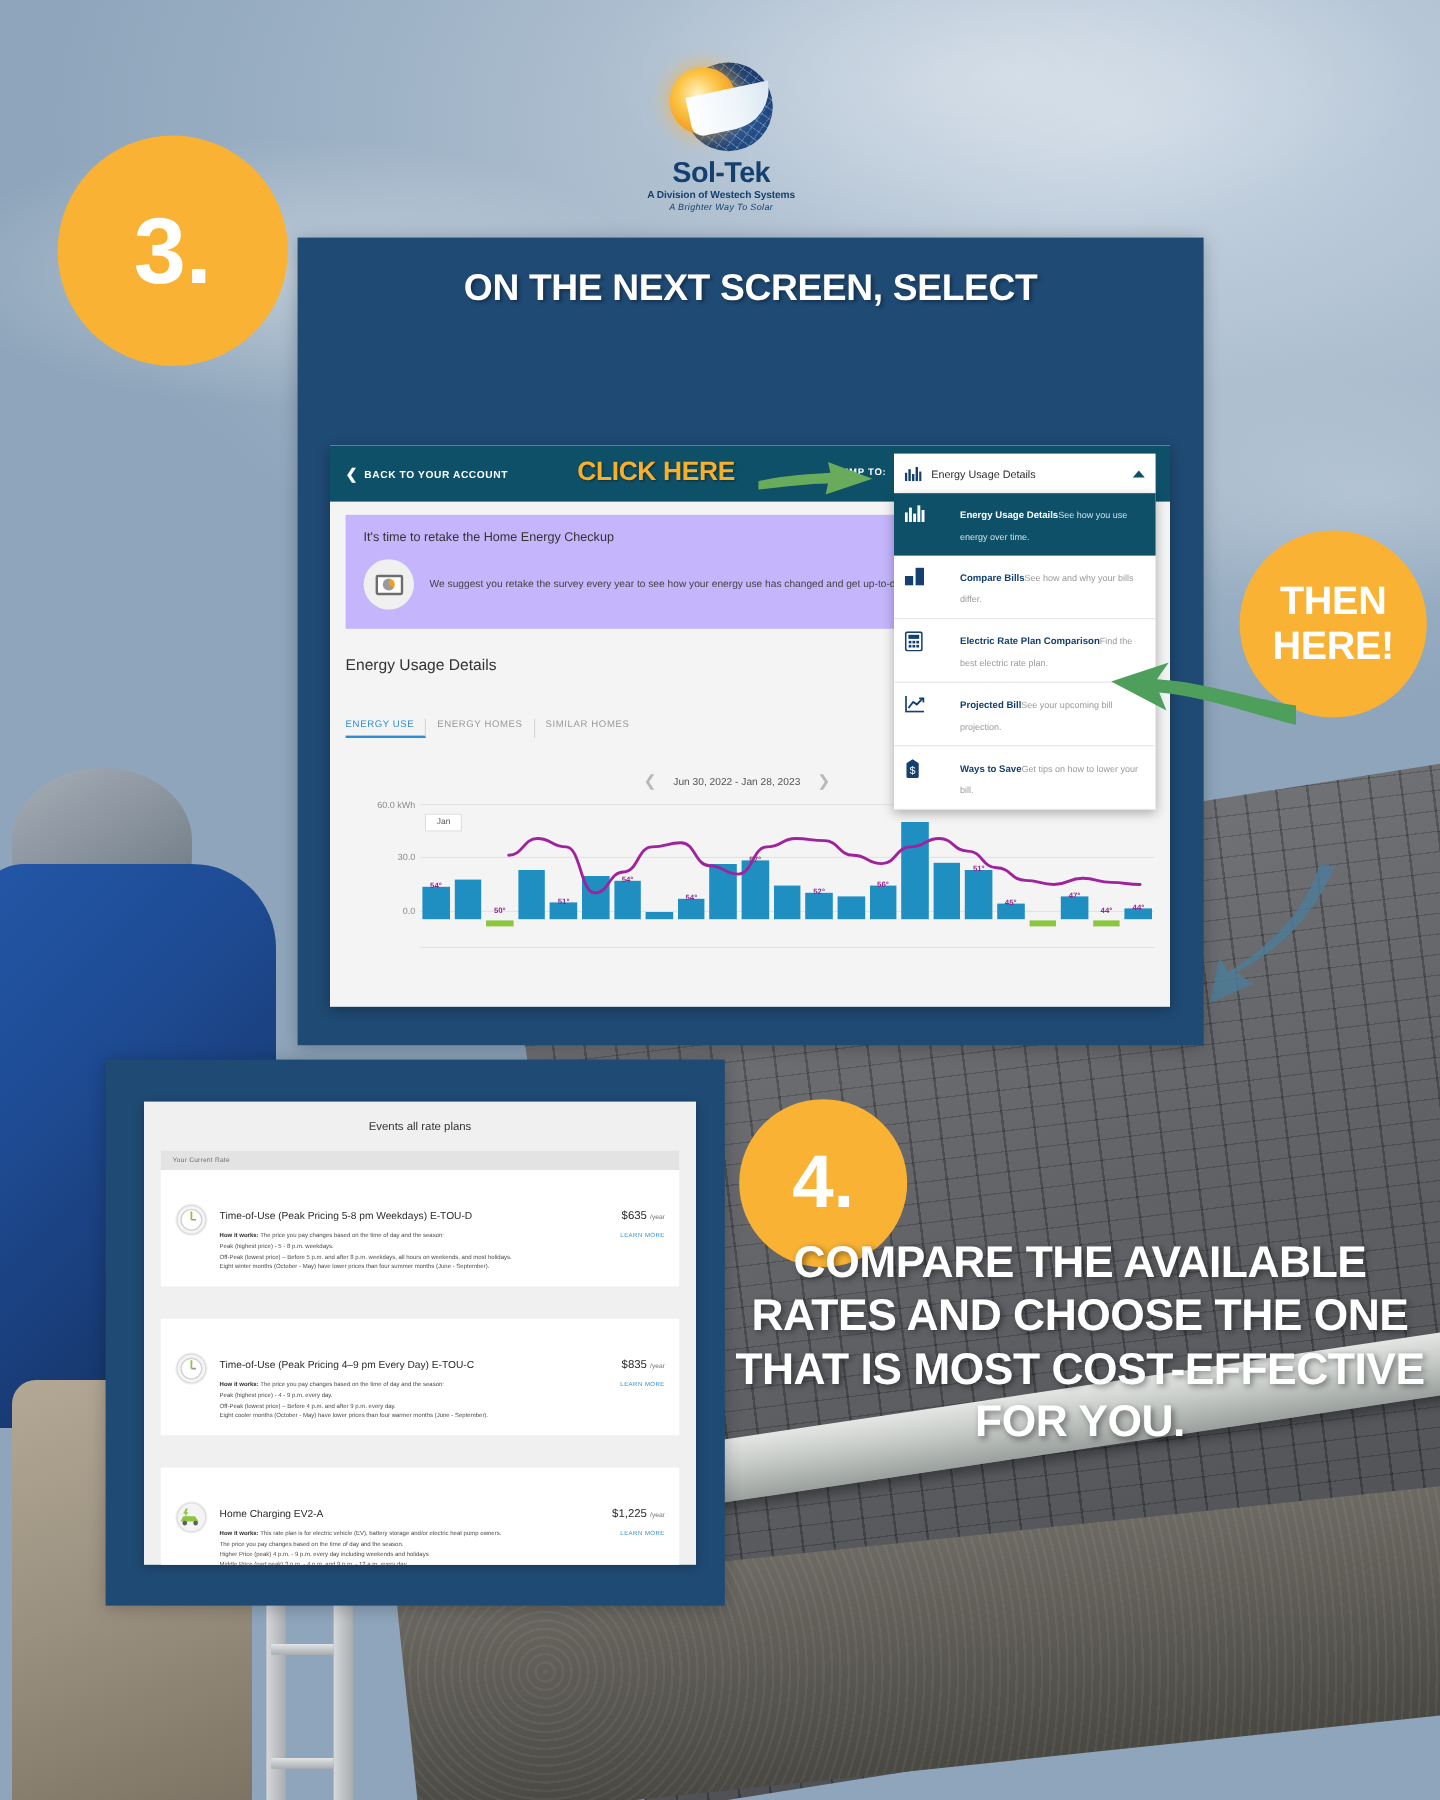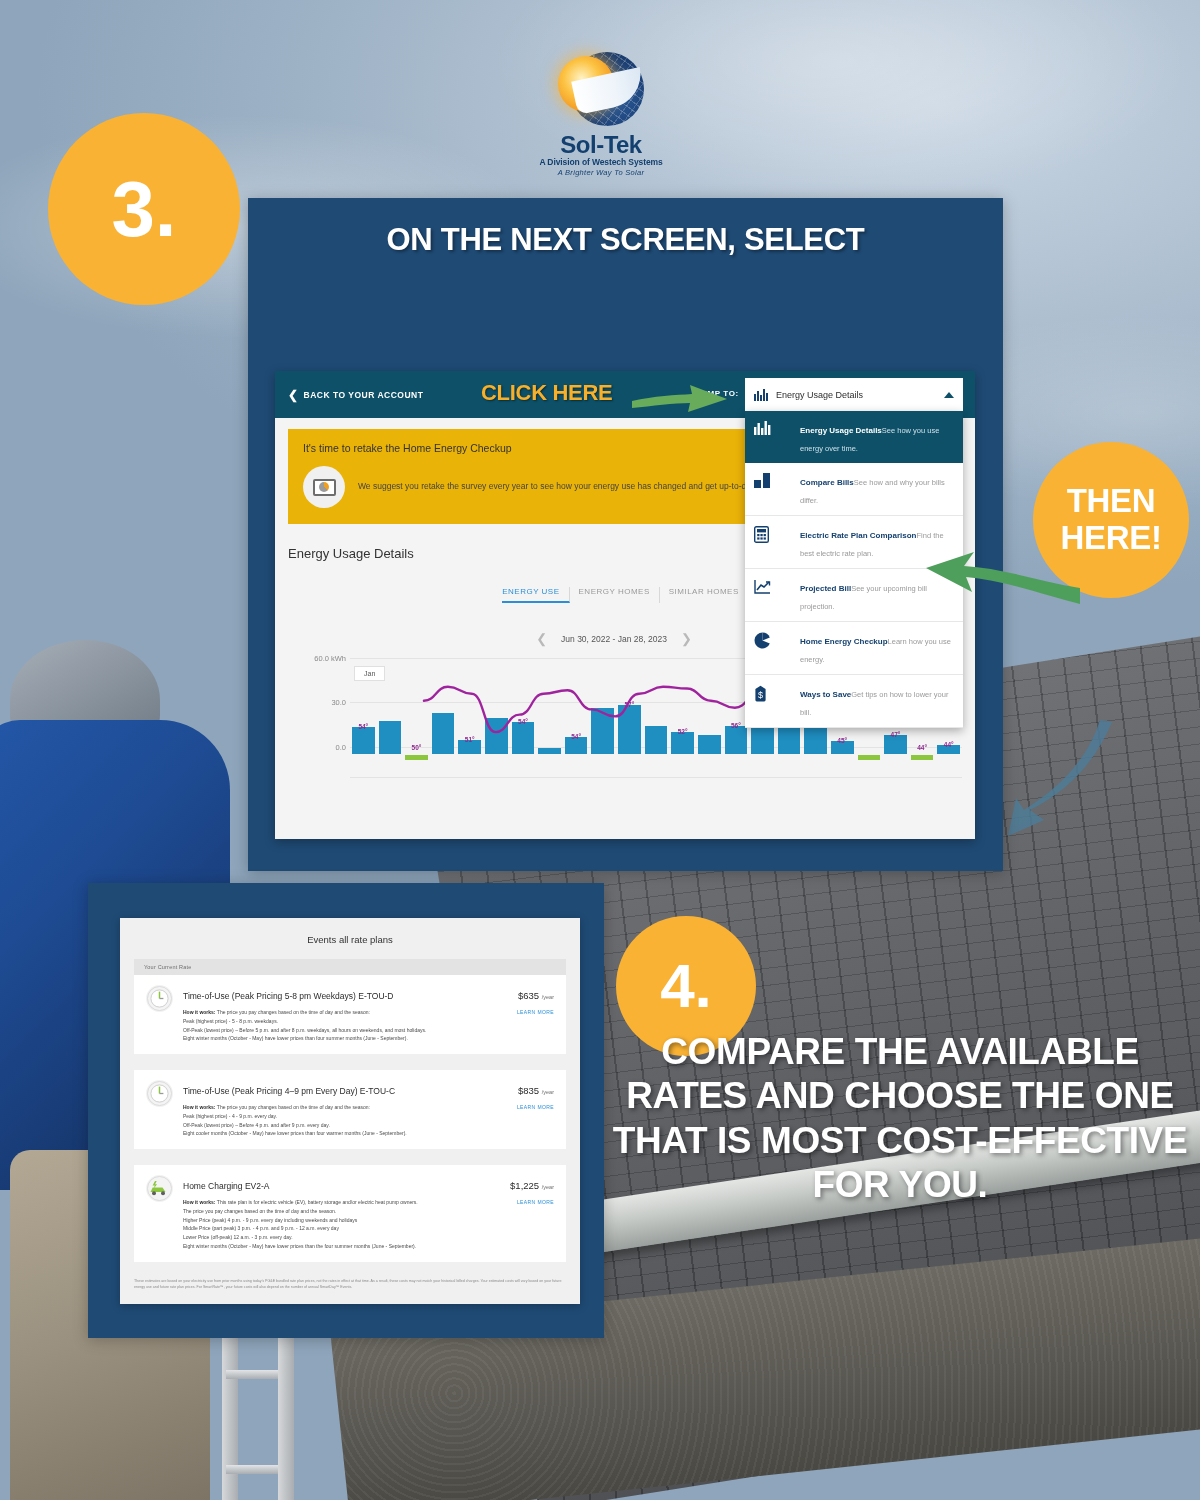--- a/index.html
+++ b/index.html
@@ -149,34 +149,34 @@
   .dd-item{ display:flex; gap:9px; padding:8px 9px; border-bottom:1px solid #e7e7e7; align-items:flex-start;}
   .dd-item.sel{ background:#0d5068; border-bottom:none;}
   .dd-ico{ width:17px; height:17px; flex:0 0 17px; margin-top:2px; position:relative;}
   .dd-txt{ flex:1;margin-left:20px; }
   .dd-title{ font-size:8px; font-weight:700; color:#14406f; line-height:1.25;}
   .dd-desc{ font-size:7.5px; color:#9a9a9a; line-height:1.3; margin-top:1px;}
   .dd-item.sel .dd-title{ color:#fff;}
   .dd-item.sel .dd-desc{ color:#cfe0e9;}
 
   .app-body{ padding:0; }
-  .card-white{ background:#eab308; margin:11px 13px 0; padding:13px 15px 16px; }
+  .card-white{ background:#c4b5fd; margin:11px 13px 0; padding:13px 15px 16px; }
   .card-title{ font-size:10.5px; color:#333; font-weight:400;}
   .card-row{ display:flex; gap:13px; align-items:center; margin-top:12px;}
   .laptop{
     width:42px;height:42px;border-radius:50%; background:#f0f0f0; flex:0 0 42px;
     display:flex;align-items:center;justify-content:center;
   }
   .laptop-scr{ width:23px;height:17px;border:2px solid #6d6d6d;border-radius:2px; background:#fff; display:flex;align-items:center;justify-content:center;}
   .pie-mini{ width:10px;height:10px;border-radius:50%; background:conic-gradient(#f0a01e 0 35%, #9a9a9a 35% 100%);}
   .card-copy{ font-size:8.5px; color:#444; line-height:1.55;}
 
   .sect{ padding:22px 13px 0; }
   .sect-h{ font-size:13px; color:#333; }
-  .tabs{ display:flex; gap:0; margin-top:26px; font-size:8px; letter-spacing:.5px; color:#9a9a9a;justify-content:center;}
+  .tabs{ display:flex; gap:0; margin-top:38px; font-size:8px; letter-spacing:.5px; color:#9a9a9a;}
   .tab{ padding:0 9px 5px; border-right:1px solid #d8d8d8;}
   .tab:first-child{ padding-left:0; color:#2c8fd6; border-bottom:2px solid #2c8fd6;}
   .tab:last-child{ border-right:none;}
   .view-row{ display:flex; justify-content:flex-end; align-items:center; gap:7px; font-size:9px; color:#555; margin-top:10px; padding-right:46px;}
   .caret-dn{ width:0;height:0;border-left:4px solid transparent;border-right:4px solid transparent;border-top:5px solid #777;}
   .date-row{ display:flex; justify-content:center; align-items:center; gap:14px; font-size:8.5px; color:#555; margin-top:8px; padding-right:22px;}
   .arw{ color:#b9b9b9; font-size:13px;}
 
   
   .chart-wrap{ position:relative; height:120px; margin:12px 0 0 0;}
@@ -199,21 +199,21 @@
   .panel-bottom{
     position:absolute; left:88px; top:883px; width:516px; height:455px; background:#1f4a74; z-index:3;
     box-shadow:0 2px 14px rgba(0,0,0,.25);
   }
   .rate-card{
     position:absolute; left:120px; top:918px; width:460px; height:386px; background:#f0f0f0; z-index:4;
     padding:16px 14px 0; overflow:hidden; box-shadow:0 2px 8px rgba(0,0,0,.25);
   }
   .rc-title{ text-align:center; font-size:9.5px; color:#333; margin-bottom:14px;}
   .rc-curhdr{ background:#e3e3e3; font-size:5.5px; color:#6d6d6d; padding:5px 10px; letter-spacing:.2px;}
-  .rc-plan{ background:#fff; padding:10px 12px 11px; display:flex; gap:10px; margin-bottom:16px;}
+  .rc-plan{ background:#fff; padding:28px 12px 11px; display:flex; gap:10px; margin-bottom:27px;}
   .rc-ico{ width:27px;height:27px; flex:0 0 27px; border-radius:50%; background:#f2f2f2; position:relative;}
   .rc-main{ flex:1; min-width:0;}
   .rc-name{ font-size:8.5px; color:#2b2b2b; font-weight:400; }
   .rc-how{ font-size:5px; color:#4a4a4a; line-height:1.75; margin-top:5px;}
   .rc-how b{ color:#2b2b2b;}
   .rc-right{ flex:0 0 78px; text-align:right;}
   .rc-price{ font-size:9.5px; color:#2b2b2b;}
   .rc-price small{ font-size:5.5px; color:#6d6d6d;}
   .rc-learn{ font-size:5px; color:#2c8fd6; letter-spacing:.4px; margin-top:6px;}
   .rc-foot{ font-size:3.6px; color:#8a8a8a; line-height:1.8; margin-top:8px;}
@@ -334,27 +334,20 @@
         </div>
         <div class="dd-item">
           <span class="dd-ico"><svg width="17" height="15" viewBox="0 0 17 15">
               <path d="M1 1 v13 h15" stroke="#14406f" stroke-width="1.4" fill="none"></path>
               <path d="M3 11 L7 6 L10 8 L15 3" stroke="#14406f" stroke-width="1.6" fill="none"></path>
               <path d="M12 3 h3.5 v3.5" fill="none" stroke="#14406f" stroke-width="1.4"></path>
             </svg></span>
           <span class="dd-txt"><span class="dd-title">Projected Bill</span><span class="dd-desc">See your upcoming bill projection.</span></span>
         </div>
         <div class="dd-item">
-          <span class="dd-ico"><svg width="17" height="17" viewBox="0 0 17 17">
-              <path d="M8.5 8.5 L8.5 0.6 A7.9 7.9 0 0 1 15.8 5.6 Z" fill="#14406f"></path>
-              <path d="M8.5 8.5 L15.8 11.4 A7.9 7.9 0 1 1 8.5 0.6 Z" fill="#14406f"></path>
-            </svg></span>
-          <span class="dd-txt"><span class="dd-title">Home Energy Checkup</span><span class="dd-desc">Learn how you use energy.</span></span>
-        </div>
-        <div class="dd-item">
           <span class="dd-ico"><svg width="13" height="17" viewBox="0 0 13 17">
               <path d="M1.4 4 L6.5 0.7 L11.6 4 V15 A1.4 1.4 0 0 1 10.2 16.4 H2.8 A1.4 1.4 0 0 1 1.4 15 Z" fill="#14406f"></path>
               <text x="6.5" y="12.6" font-size="9" fill="#fff" text-anchor="middle" font-family="Liberation Sans">$</text>
             </svg></span>
           <span class="dd-txt"><span class="dd-title">Ways to Save</span><span class="dd-desc">Get tips on how to lower your bill.</span></span>
         </div>
       </div>
   </div>
 
   <div class="app-body">

